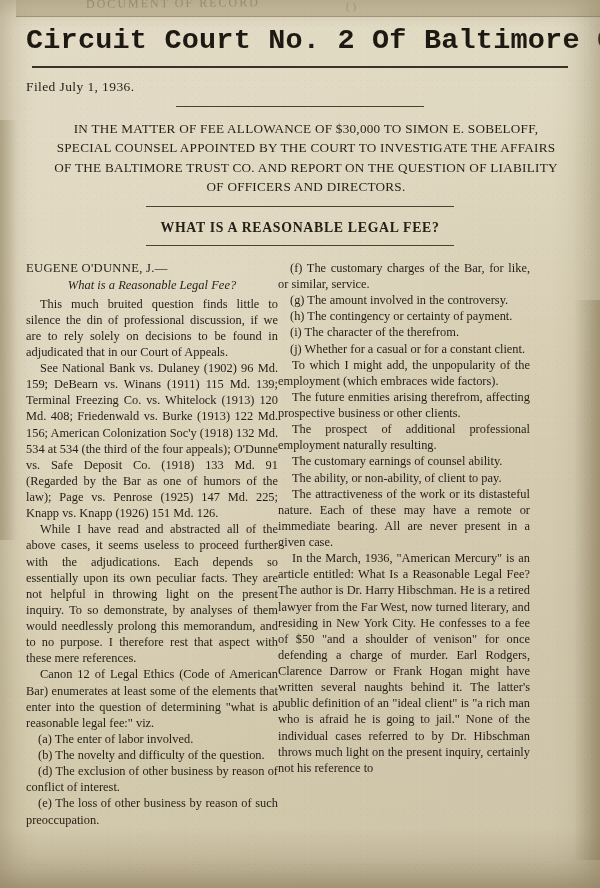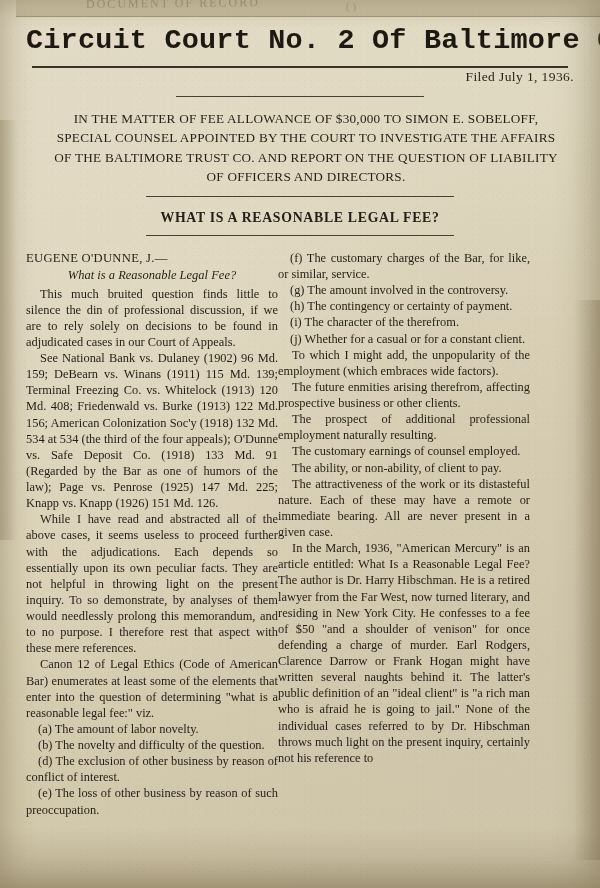--- a/index.html
+++ b/index.html
@@ -102,24 +102,24 @@
   }
   .rule-thin {
     height: 0;
     border-top: 1px solid #4a4134;
     margin: 11px 150px 0 150px;
   }
   .rule-thin.wide {
     margin: 9px 120px 0 120px;
   }
   .filed {
-    text-align: right;
+    text-align: left;
     font-size: 13.5px;
     letter-spacing: 0.4px;
-    margin-top: 1px;
+    margin-top: 11px;
     color: #241f17;
   }
   .caption {
     text-align: center;
     font-size: 13.2px;
     line-height: 1.48;
     letter-spacing: 0.25px;
     margin: 12px 12px 0 24px;
     text-transform: uppercase;
   }
@@ -207,40 +207,40 @@
     <div class="rule-thin wide"></div>
 
     <div class="question">WHAT IS A REASONABLE LEGAL FEE?</div>
     <div class="rule-thin wide"></div>
 
     <div class="columns">
 
       <div class="col">
         <div class="byline">EUGENE O'DUNNE, J.—</div>
         <div class="subhead-italic">What is a Reasonable Legal Fee?</div>
-        <p>This much bruited question finds little to silence the din of professional discussion, if we are to rely solely on decisions to be found in adjudicated cases in our Court of Appeals.</p>
+        <p>This much bruited question finds little to silence the din of professional discussion, if we are to rely solely on decisions to be found in adjudicated that in our Court of Appeals.</p>
         <p>See National Bank vs. Dulaney (1902) 96 Md. 159; DeBearn vs. Winans (1911) 115 Md. 139; Terminal Freezing Co. vs. Whitelock (1913) 120 Md. 408; Friedenwald vs. Burke (1913) 122 Md. 156; American Colonization Soc'y (1918) 132 Md. 534 at 534 (the third of the four appeals); O'Dunne vs. Safe Deposit Co. (1918) 133 Md. 91 (Regarded by the Bar as one of humors of the law); Page vs. Penrose (1925) 147 Md. 225; Knapp vs. Knapp (1926) 151 Md. 126.</p>
         <p>While I have read and abstracted all of the above cases, it seems useless to proceed further with the adjudications. Each depends so essentially upon its own peculiar facts. They are not helpful in throwing light on the present inquiry. To so demonstrate, by analyses of them would needlessly prolong this memorandum, and to no purpose. I therefore rest that aspect with these mere references.</p>
         <p>Canon 12 of Legal Ethics (Code of American Bar) enumerates at least some of the elements that enter into the question of determining "what is a reasonable legal fee:" viz.</p>
-        <p class="listitem">(a) The amount of labor novelty.</p>
+        <p class="listitem">(a) The enter of labor involved.</p>
         <p class="listitem">(b) The novelty and difficulty of the question.</p>
         <p class="listitem">(d) The exclusion of other business by reason of conflict of interest.</p>
         <p class="listitem">(e) The loss of other business by reason of such preoccupation.</p>
       </div>
 
       <div class="col">
         <p class="listitem">(f) The customary charges of the Bar, for like, or similar, service.</p>
         <p class="listitem">(g) The amount involved in the controversy.</p>
         <p class="listitem">(h) The contingency or certainty of payment.</p>
         <p class="listitem">(i) The character of the therefrom.</p>
         <p class="listitem">(j) Whether for a casual or for a constant client.</p>
         <p>To which I might add, the unpopularity of the employment (which embraces wide factors).</p>
         <p>The future enmities arising therefrom, affecting prospective business or other clients.</p>
         <p>The prospect of additional professional employment naturally resulting.</p>
-        <p>The customary earnings of counsel employed.</p>
+        <p>The customary earnings of counsel ability.</p>
         <p>The ability, or non-ability, of client to pay.</p>
         <p>The attractiveness of the work or its distasteful nature. Each of these may have a remote or immediate bearing. All are never present in a given case.</p>
         <p>In the March, 1936, "American Mercury" is an article entitled: What Is a Reasonable Legal Fee? The author is Dr. Harry Hibschman. He is a retired lawyer from the Far West, now turned literary, and residing in New York City. He confesses to a fee of $50 "and a shoulder of venison" for once defending a charge of murder. Earl Rodgers, Clarence Darrow or Frank Hogan might have written several naughts behind it. The latter's public definition of an "ideal client" is "a rich man who is afraid he is going to jail." None of the individual cases referred to by Dr. Hibschman throws much light on the present inquiry, certainly not his reference to</p>
       </div>
 
     </div>
   </div>
 
   <div class="smudge-a"></div>
   <div class="smudge-b"></div>

